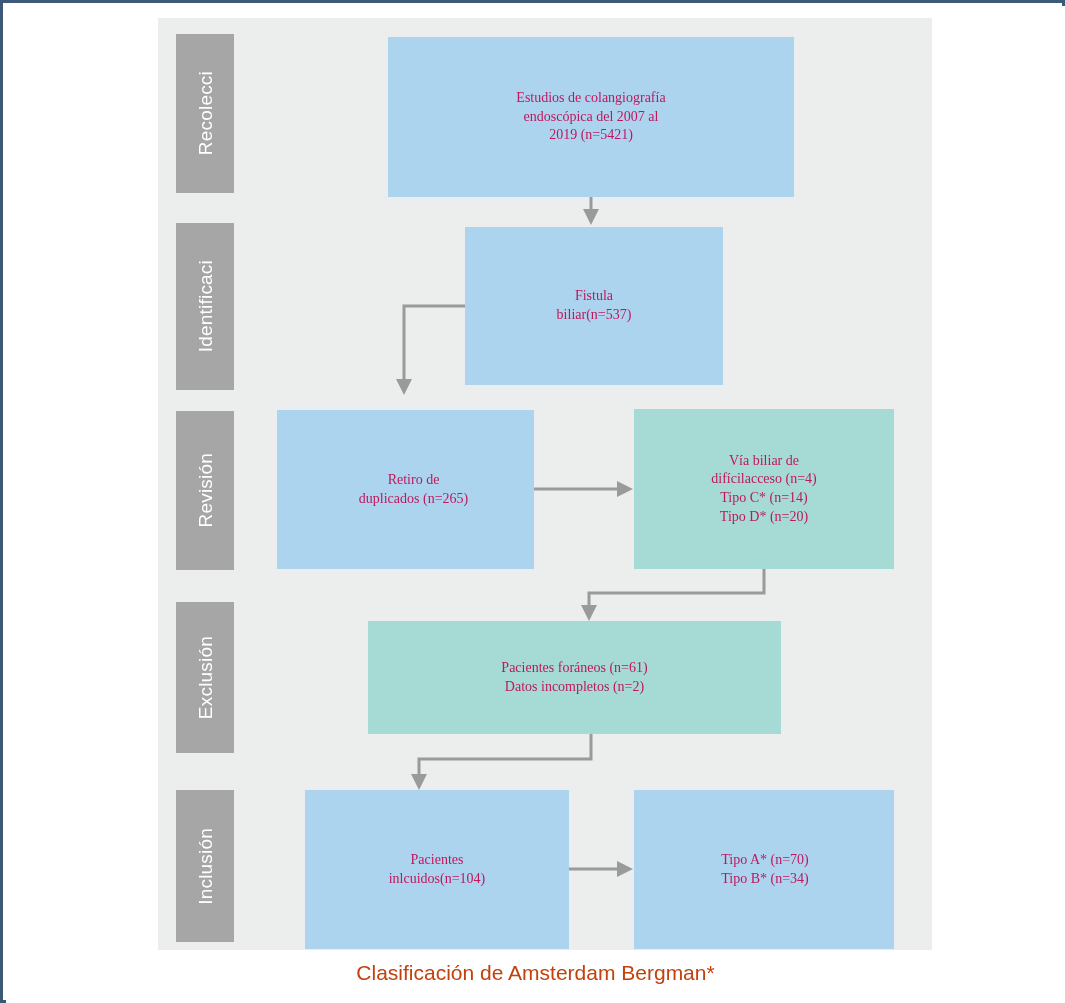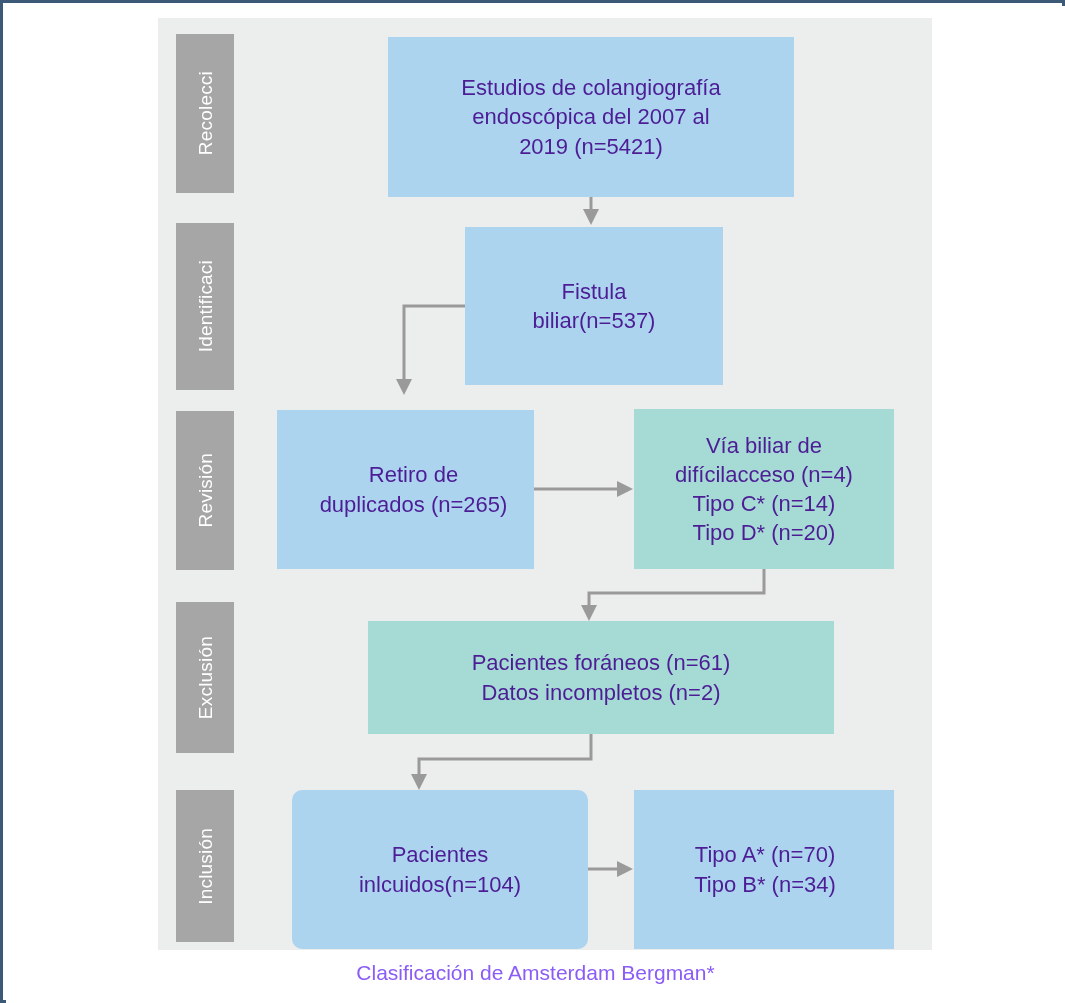--- a/index.html
+++ b/index.html
@@ -67,25 +67,26 @@
   }
 
   
   .node-box {
     position: absolute;
     box-sizing: border-box;
     display: flex;
     align-items: center;
     justify-content: center;
     text-align: center;
-    color: #4c1d95;
-    font-size: 22px;
+    color: #be185d;
+    font-size: 14px;
     line-height: 1.33;
     padding: 4px 8px;
     white-space: pre-line;
+    font-family: Liberation Serif, serif;
   }
   .node-blue  { background: #acd4ef; }
   .node-green { background: #a6dbd5; }
 
   
   .connector-svg {
     position: absolute;
     left: 0;
     top: 0;
     width: 1059px;
@@ -103,21 +104,21 @@
   }
 
   
   #figure-caption {
     position: absolute;
     left: 0;
     top: 955px;
     width: 1059px;
     text-align: center;
     font-size: 21px;
-    color: #8b5cf6;
+    color: #c2410c;
   }
 </style>
 </head>
 <body>
 
 <div id="figure-frame">
   <div id="page-canvas">
 
     <div id="diagram-panel"></div>
 
@@ -190,26 +191,26 @@
 duplicados (n=265)</span>
     </div>
 
     <div class="node-box node-green" style="left:628px; top:403px; width:260px; height:160px;">
       <span>Vía biliar de
 difícilacceso (n=4)
 Tipo C* (n=14)
 Tipo D* (n=20)</span>
     </div>
 
-    <div class="node-box node-green" style="left:362px; top:615px; width:466px; height:113px;">
+    <div class="node-box node-green" style="left:362px; top:615px; width:413px; height:113px;">
       <span>Pacientes foráneos (n=61)
 Datos incompletos (n=2)</span>
     </div>
 
-    <div class="node-box node-blue" style="left:286px; top:784px; width:296px; height:159px;border-radius:10px;">
+    <div class="node-box node-blue" style="left:299px; top:784px; width:264px; height:159px;">
       <span>Pacientes
 inlcuidos(n=104)</span>
     </div>
 
     <div class="node-box node-blue" style="left:628px; top:784px; width:260px; height:159px;padding-left:10px;">
       <span>Tipo A* (n=70)
 Tipo B* (n=34)</span>
     </div>
 
     <div id="figure-caption">Clasificación de Amsterdam Bergman*</div>

